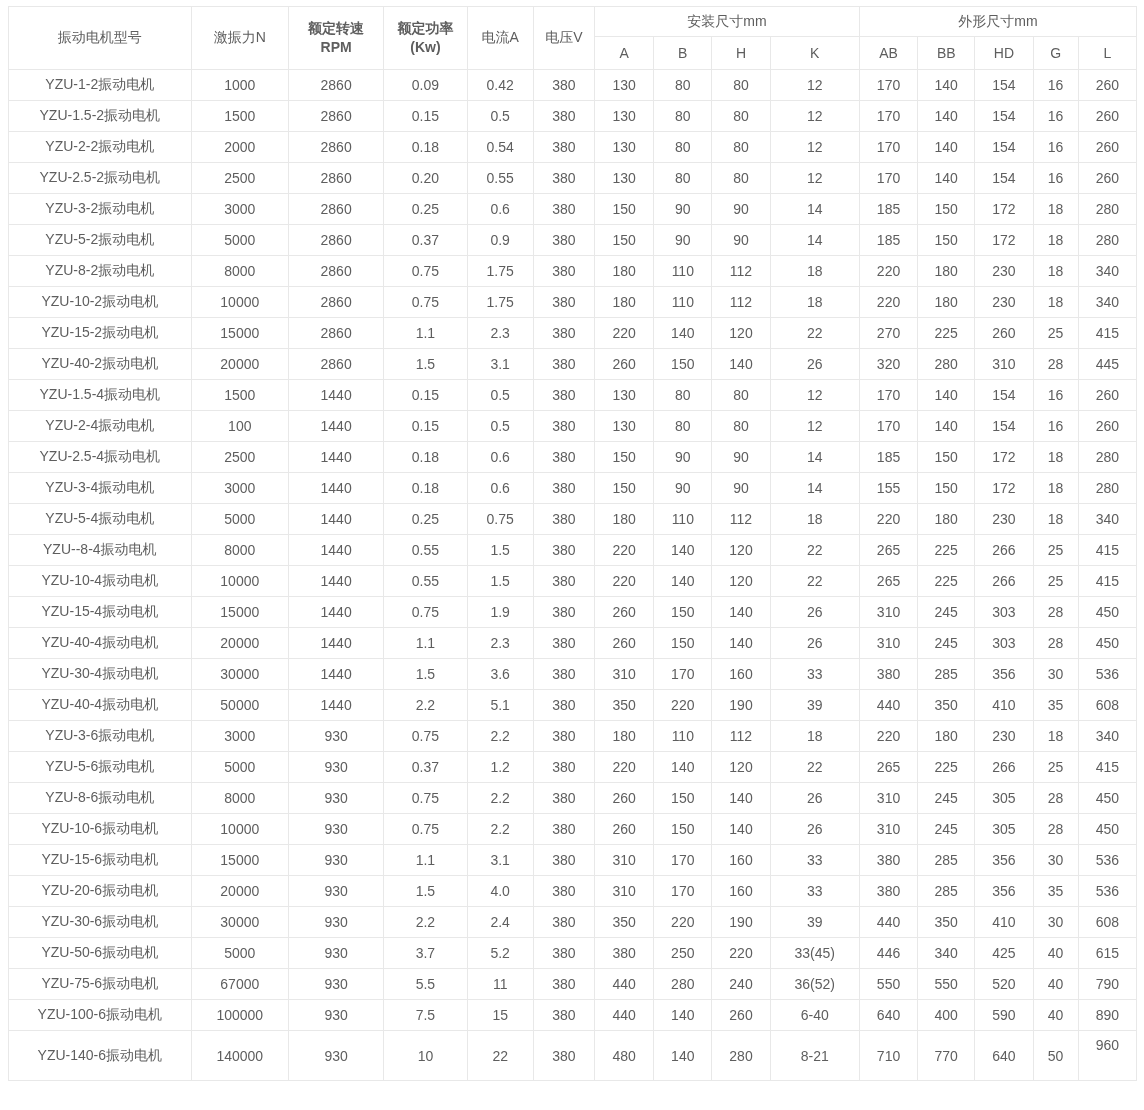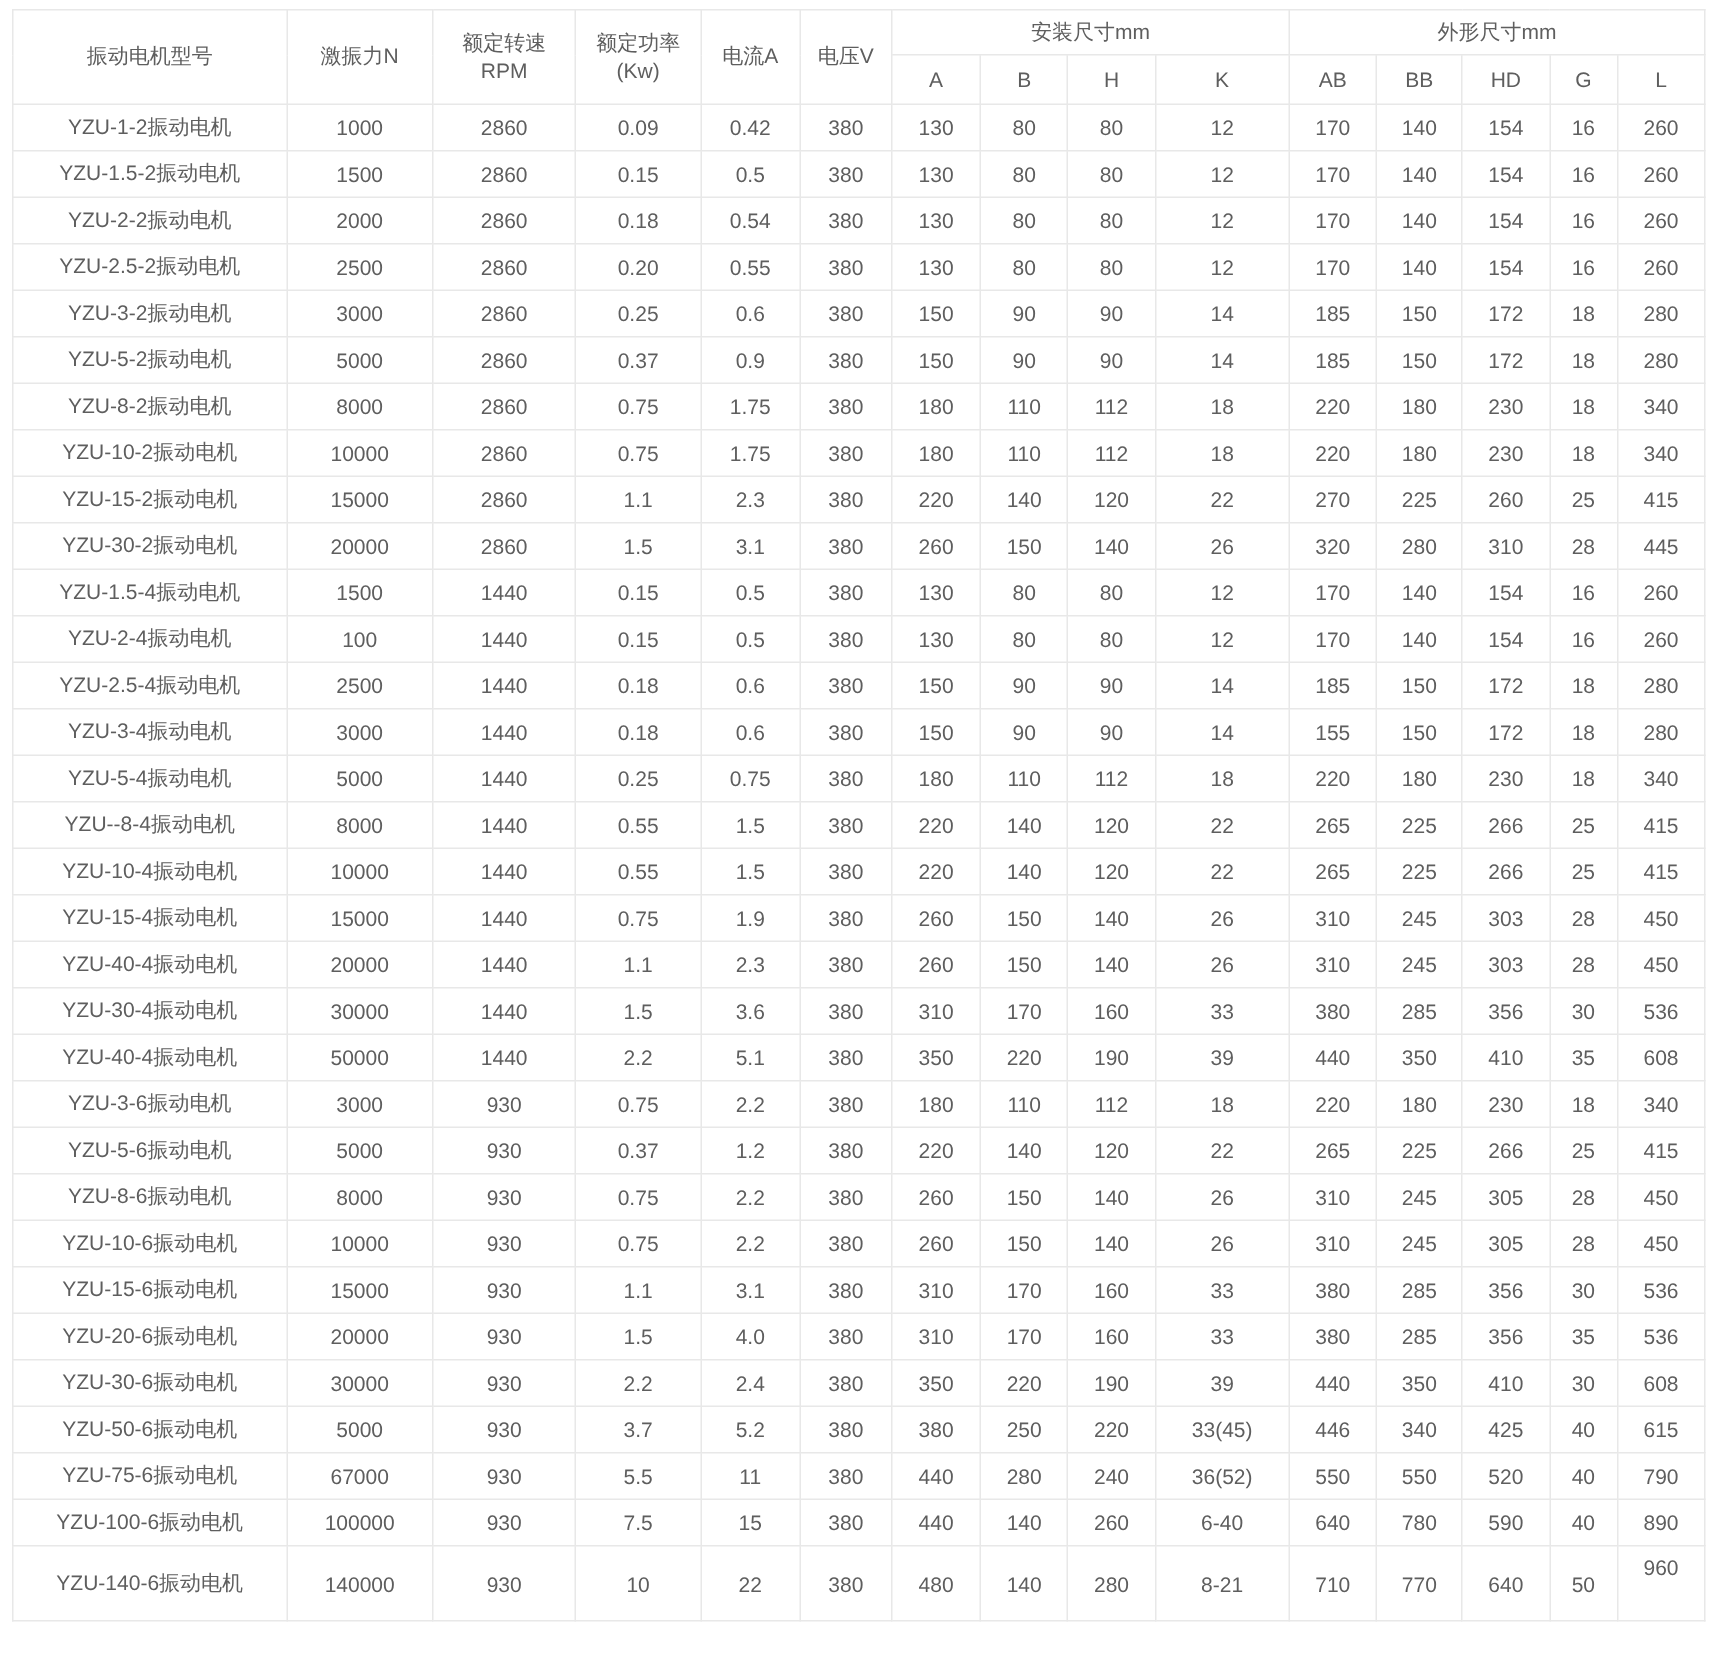--- a/index.html
+++ b/index.html
@@ -33,21 +33,21 @@
     border: 1px solid var(--border-color);
     text-align: center;
     vertical-align: middle;
     font-weight: normal;
     padding: 0 2px;
     overflow: hidden;
     white-space: nowrap;
   }
   .spec-table thead tr.group-row th { height: 30px; }
   .spec-table thead tr.sub-row th { height: 33px; }
-  .spec-table thead th .hdr-line { line-height: 19px; }
+  .spec-table thead th .hdr-line { line-height: 19px; font-weight: bold; }
   .spec-table tbody td { height: 31px; }
   .spec-table tbody tr:last-child td { height: 50px; }
   .spec-table tbody td.top-align {
     vertical-align: top;
     padding-top: 6px;
     margin-top: 42px;
   }
 </style>
 </head>
 <body>
@@ -248,21 +248,21 @@
           <td>140</td>
           <td>120</td>
           <td>22</td>
           <td>270</td>
           <td>225</td>
           <td>260</td>
           <td>25</td>
           <td>415</td>
         </tr>
         <tr>
-          <td>YZU-30-2振动电机</td>
+          <td>YZU-40-2振动电机</td>
           <td>20000</td>
           <td>2860</td>
           <td>1.5</td>
           <td>3.1</td>
           <td>380</td>
           <td>260</td>
           <td>150</td>
           <td>140</td>
           <td>26</td>
           <td>320</td>
@@ -616,21 +616,21 @@
           <td>100000</td>
           <td>930</td>
           <td>7.5</td>
           <td>15</td>
           <td>380</td>
           <td>440</td>
           <td>140</td>
           <td>260</td>
           <td>6-40</td>
           <td>640</td>
-          <td>780</td>
+          <td>400</td>
           <td>590</td>
           <td>40</td>
           <td>890</td>
         </tr>
         <tr>
           <td>YZU-140-6振动电机</td>
           <td>140000</td>
           <td>930</td>
           <td>10</td>
           <td>22</td>

